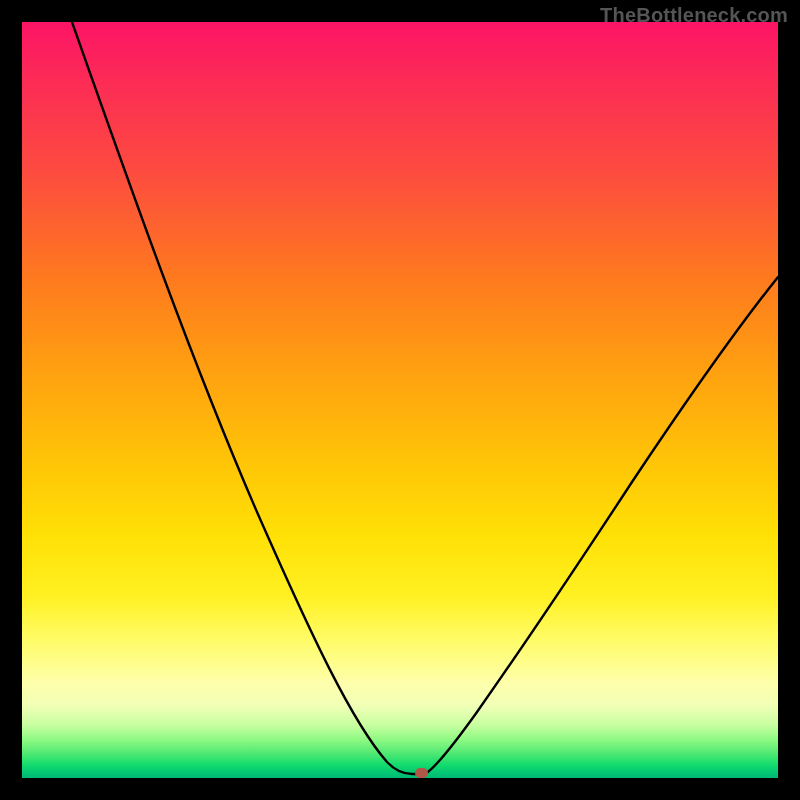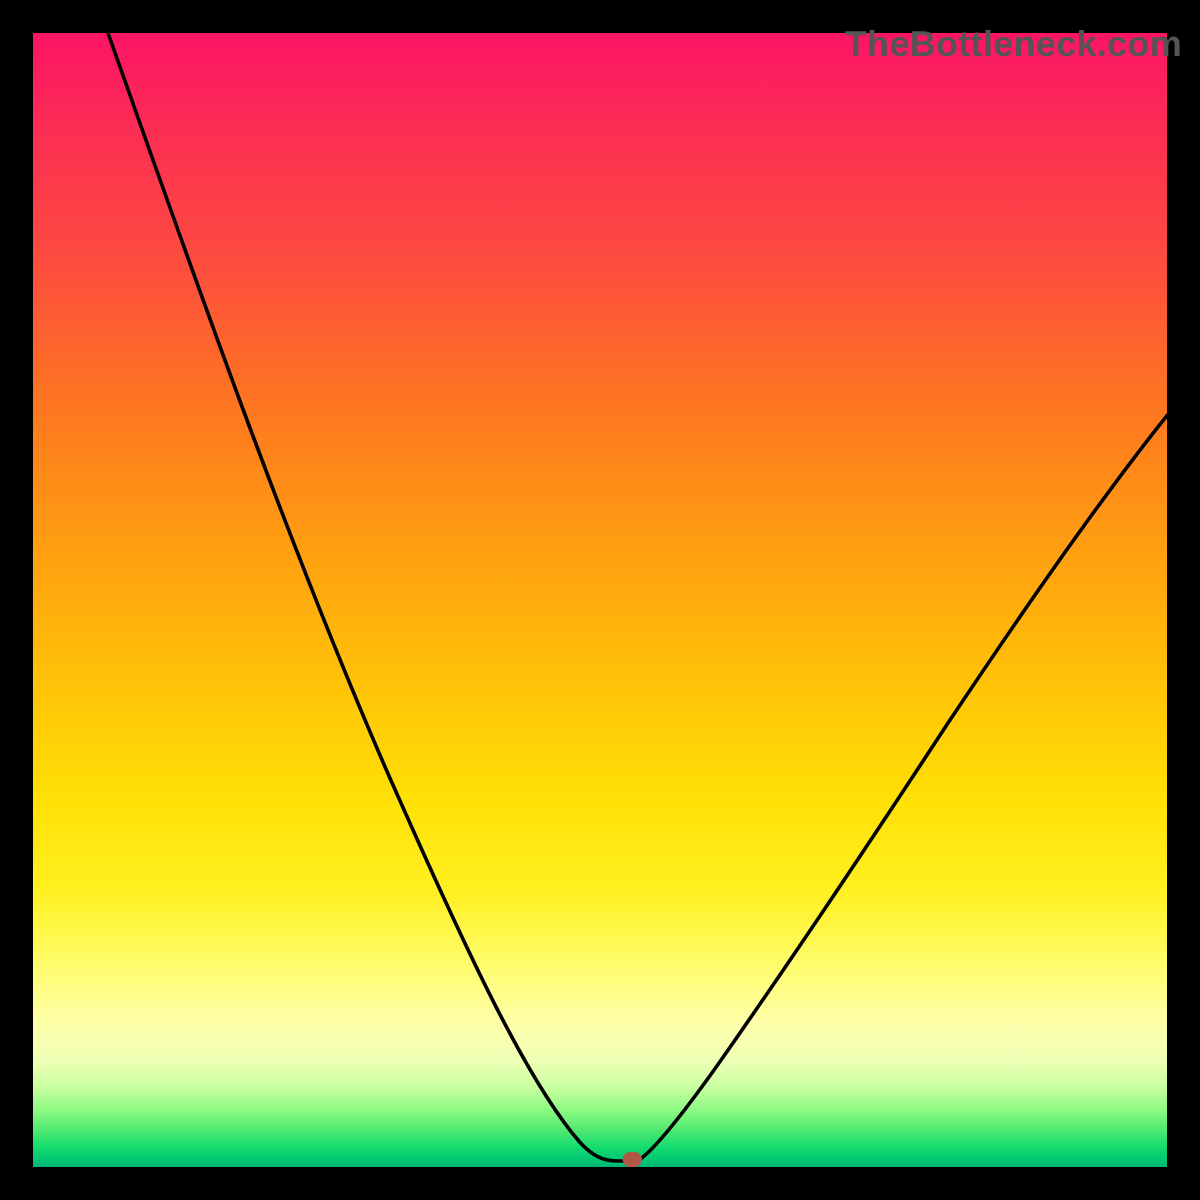--- a/index.html
+++ b/index.html
@@ -15,25 +15,24 @@
     position: relative;
     width: 800px;
     height: 800px;
     background: #000;
   }
   .watermark {
     position: absolute;
     top: 4px;
     right: 12px;
     color: #555;
-    font-size: 24px;
+    font-size: 20px;
     font-weight: 600;
     letter-spacing: 0.2px;
     z-index: 30;
-    margin-top: 12px;
   }
   
   .plot {
     position: absolute;
     left: 22px;
     top: 22px;
     width: 756px;
     height: 756px;
     
     background: linear-gradient(

